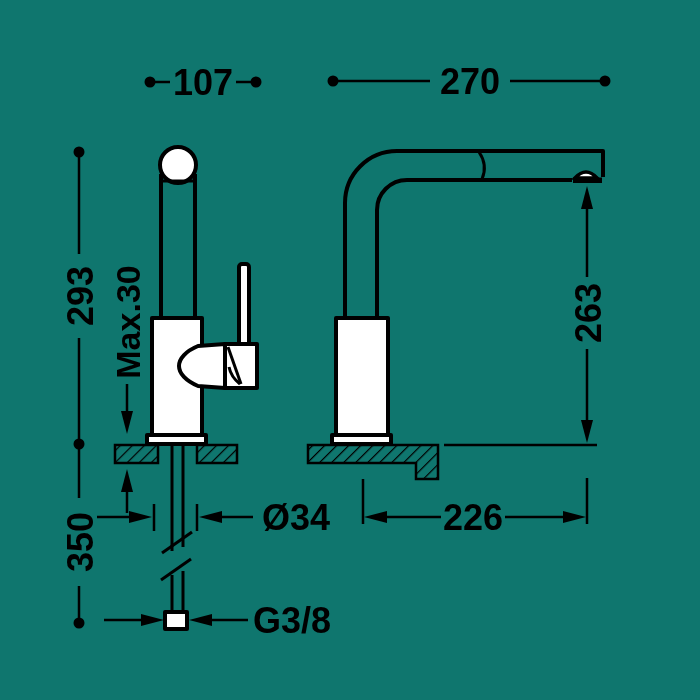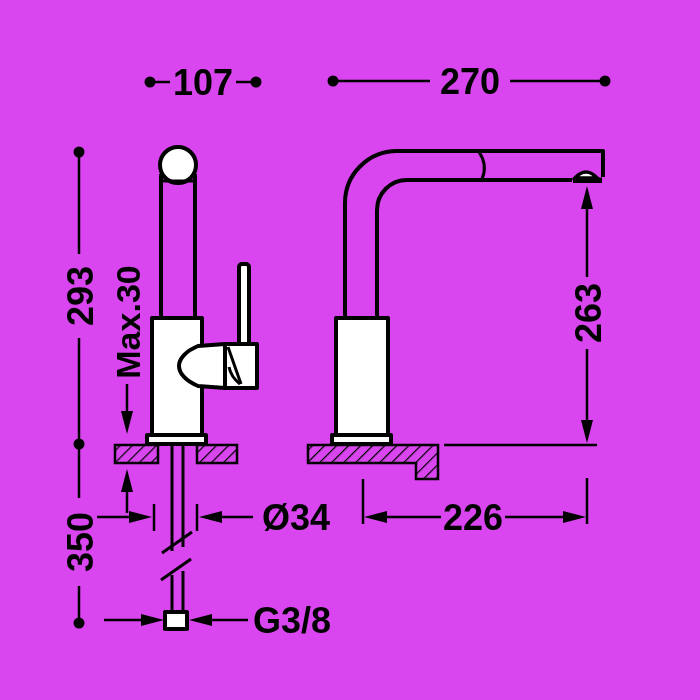--- a/index.html
+++ b/index.html
@@ -1,16 +1,16 @@
 <!DOCTYPE html>
 <html><head>
 <meta charset="utf-8">
 <style>
   html,body{margin:0;padding:0;background:#ffffff;}
-  .stage{position:relative;width:700px;height:700px;background:#d946ef;overflow:hidden;}
+  .stage{position:relative;width:700px;height:700px;background:#0f766e;overflow:hidden;}
   svg{position:absolute;left:0;top:0;}
   .lbl{font-family:"Liberation Sans","DejaVu Sans",sans-serif;font-weight:bold;font-size:36px;fill:#000;}
   .lbl-sm{font-family:"Liberation Sans","DejaVu Sans",sans-serif;font-weight:bold;font-size:34px;fill:#000;}
   .outline{stroke:#000;stroke-width:4;fill:none;stroke-linejoin:round;}
   .outline-f{stroke:#000;stroke-width:4;fill:#fff;stroke-linejoin:round;}
   .thin{stroke:#000;stroke-width:3;fill:none;}
   .dim{stroke:#000;stroke-width:2.5;fill:none;}
   .arr{fill:#000;stroke:none;}
   .dot{fill:#000;stroke:none;}
 </style>

